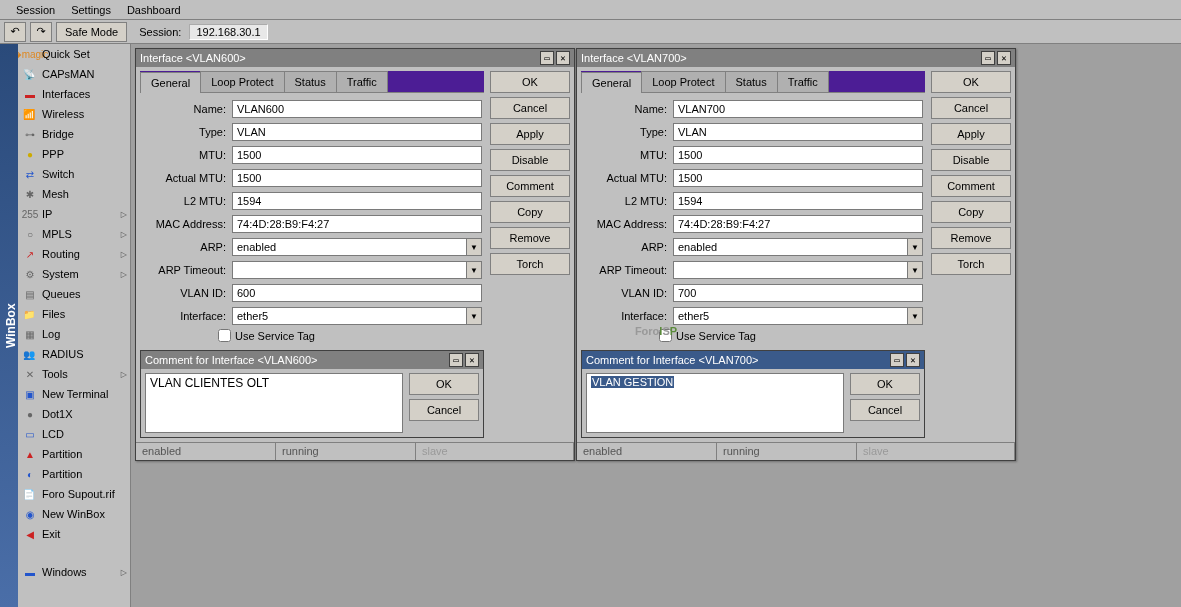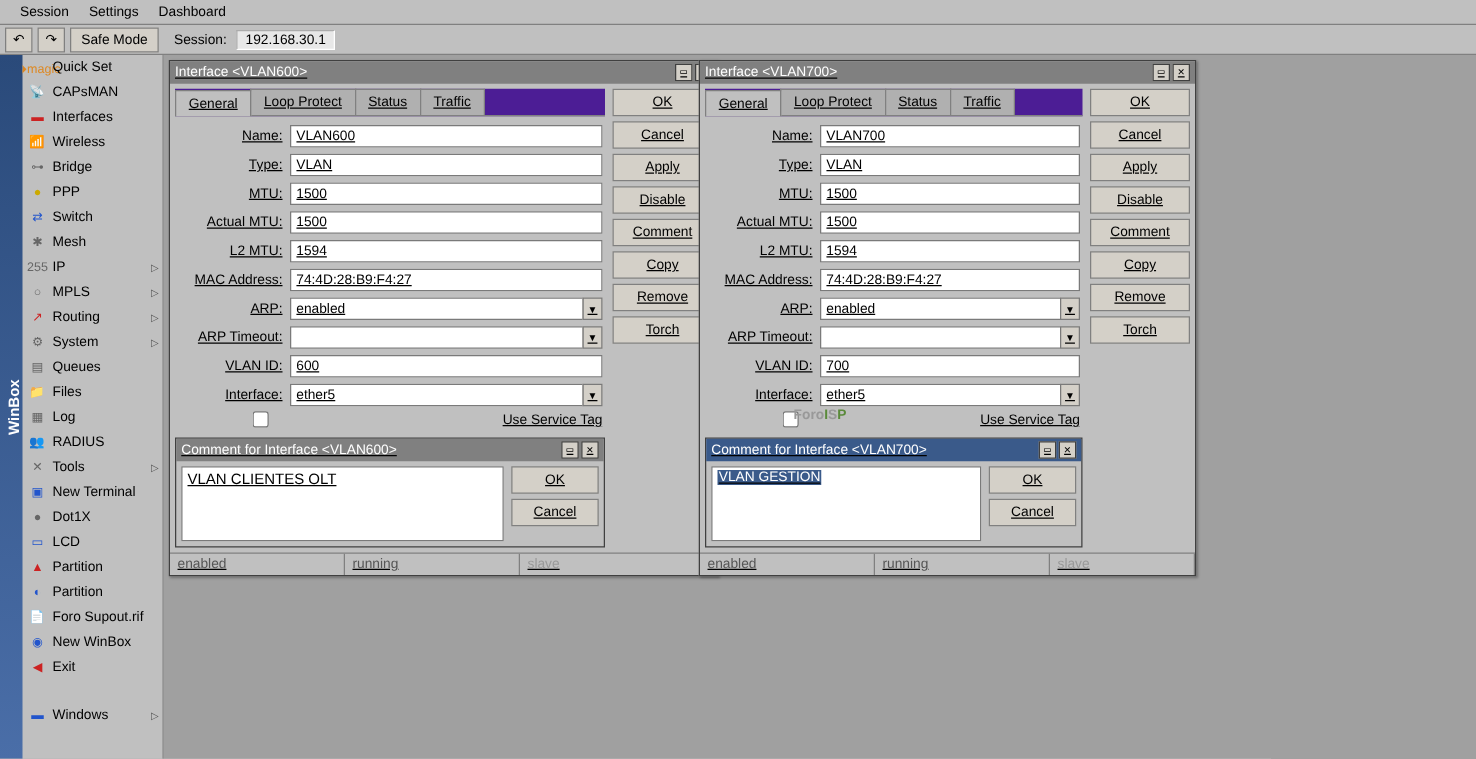--- a/index.html
+++ b/index.html
@@ -25,21 +25,21 @@
 
 .sidebar { width: 113px; background: #c0c0c0; border-right: 1px solid #808080; overflow-y: auto; }
 .sb-item { display: flex; align-items: center; height: 20px; padding: 0 4px; gap: 4px; cursor: default; position: relative; }
 .sb-icon { width: 16px; height: 16px; display: flex; align-items: center; justify-content: center; font-size: 10px; }
 .sb-arrow { position: absolute; right: 3px; font-size: 8px; color: #555; }
 
 
 .canvas { flex: 1; background: #a0a0a0; position: relative; }
 
 
-.win { position: absolute; background: #c0c0c0; border: 1px solid #404040; box-shadow: 1px 1px 2px rgba(0,0,0,.3); text-decoration: underline; }
+.win { position: absolute; background: #c0c0c0; border: 1px solid #404040; box-shadow: 1px 1px 2px rgba(0,0,0,.3); }
 .win-title { height: 18px; background: #808080; color: #fff; display: flex; align-items: center; padding: 0 4px; font-size: 11px; }
 .win-title.active { background: #3a5a8a; }
 .win-title .sp { flex: 1; }
 .win-ctl { width: 14px; height: 14px; background: #d4d0c8; border: 1px solid #404040; margin-left: 2px; display: flex; align-items: center; justify-content: center; font-size: 9px; color: #000; font-family: monospace; line-height: 1; }
 
 .win-body { display: flex; padding: 4px; gap: 6px; }
 .win-left { flex: 1; }
 .win-right { width: 80px; display: flex; flex-direction: column; gap: 4px; }
 
 
@@ -47,21 +47,21 @@
 .tab { padding: 4px 10px; border: 1px solid #808080; border-bottom: none; background: #b0b0b0; margin-right: -1px; cursor: default; }
 .tab.active { background: #c0c0c0; position: relative; top: 1px; }
 
 
 .form { padding: 6px 2px 2px; }
 .row { display: flex; align-items: center; margin-bottom: 3px; height: 20px; }
 .row .lbl { width: 90px; text-align: right; padding-right: 6px; }
 .row input { flex: 1; height: 18px; border: 1px solid #7a7a7a; background: #fff; padding: 0 4px; font-size: 11px; }
 .row .dd { width: 16px; height: 18px; border: 1px solid #7a7a7a; background: #d4d0c8; display: flex; align-items: center; justify-content: center; font-size: 8px; margin-left: -1px; }
 .row.gap { margin-top: 0; }
-.chk { display: flex; align-items: center; margin-left: 60px; gap: 4px; justify-content: space-between; }
+.chk { display: flex; align-items: center; margin-left: 76px; gap: 4px; }
 .chk input { width: 13px; height: 13px; }
 
 
 .btn { height: 22px; border: 1px solid #808080; background: #d4d0c8; display: flex; align-items: center; justify-content: center; cursor: default; }
 
 
 .subwin { margin-top: 6px; border: 1px solid #404040; background: #c0c0c0; }
 .subwin .win-title { font-size: 11px; }
 .subwin-body { display: flex; padding: 4px; gap: 6px; }
 .subwin textarea { flex: 1; height: 60px; border: 1px solid #7a7a7a; background: #fff; padding: 2px 4px; font-size: 12px; resize: none; font-family: Arial; }
@@ -313,21 +313,21 @@
           <div class="btn">Torch</div>
         </div>
       </div>
       <div class="statusbar">
         <div class="st-cell" style="width:140px">enabled</div>
         <div class="st-cell" style="width:140px">running</div>
         <div class="st-cell dim" style="flex:1">slave</div>
       </div>
     </div>
 
-    <div class="win" style="left:428px; top:4px; width:398px;">
+    <div class="win" style="left:445px; top:4px; width:440px;">
       <div class="win-title">
         <span>Interface &lt;VLAN700&gt;</span>
         <span class="sp"></span>
         <div class="win-ctl">▭</div>
         <div class="win-ctl">✕</div>
       </div>
       <div class="win-body">
         <div class="win-left">
           <div class="tabs">
             <div class="tab active">General</div>

